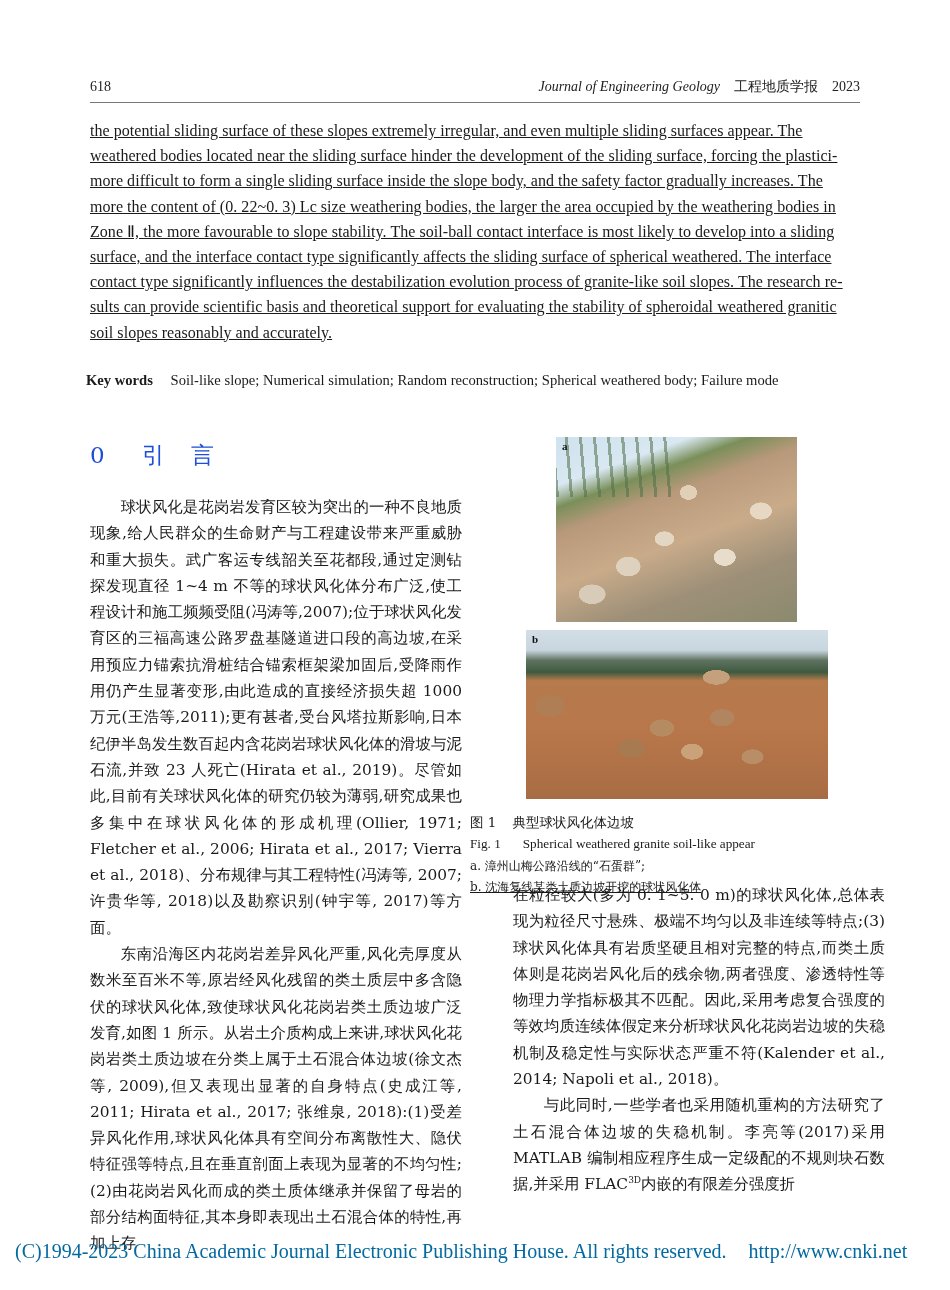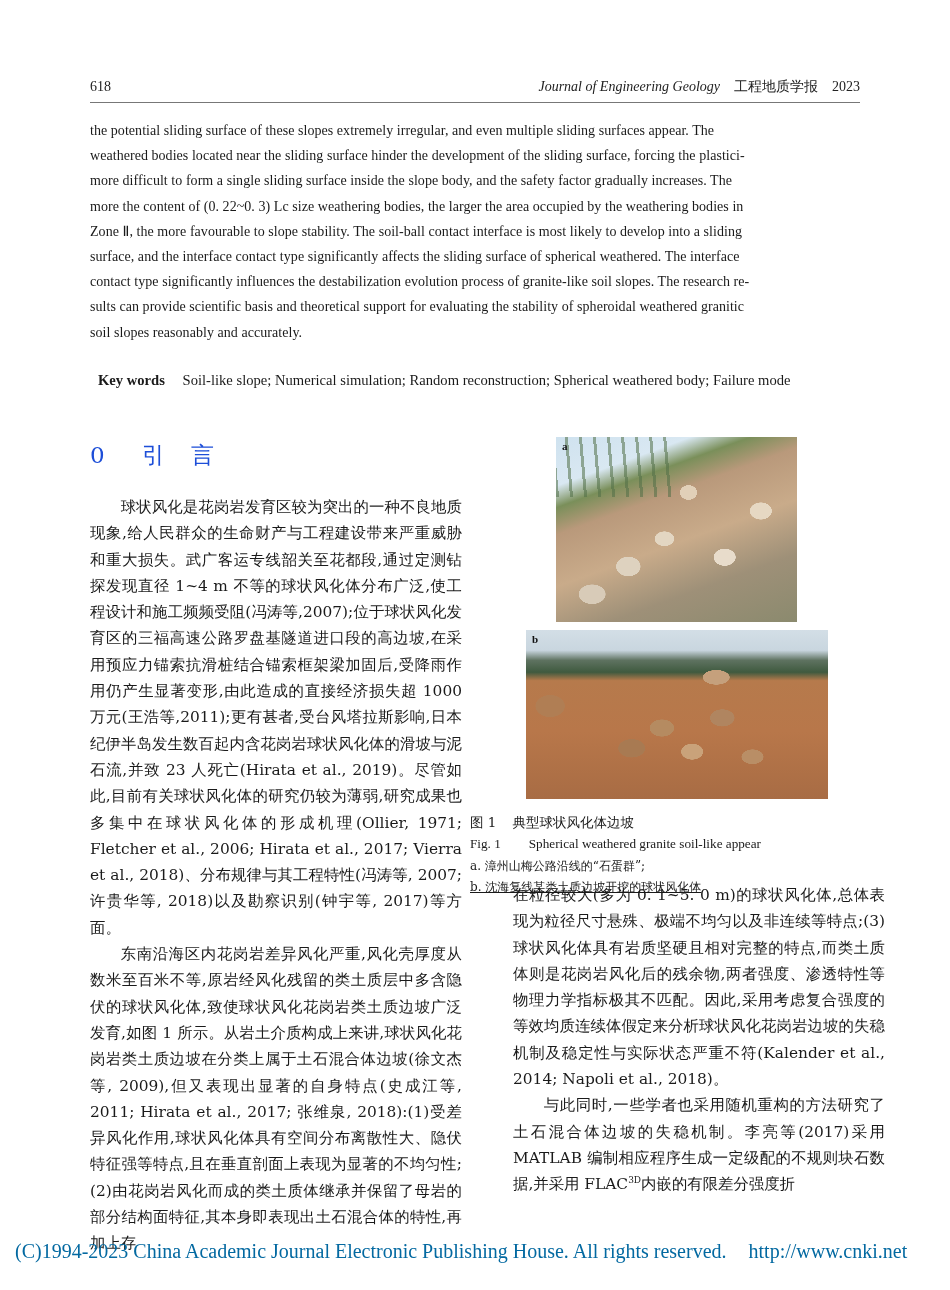--- a/index.html
+++ b/index.html
@@ -18,26 +18,26 @@
     .running-header .journal { display: flex; gap: 14px; align-items: baseline; }
     .running-header .journal-en { font-style: italic; }
     .header-rule {
       position: absolute; left: 90px; top: 102px; width: 770px; height: 0;
       border-top: 1px solid #777;
     }
 
     
     .abstract {
       position: absolute; left: 90px; top: 118px; width: 770px;
-      font-family: "Liberation Serif", serif; font-size: 14px; line-height: 25.2px;
-      text-align: justify; letter-spacing: 0.05px; color: #1a1a1a;
+      font-family: "Liberation Serif", serif; font-size: 16px; line-height: 25.2px;
+      text-align: justify; letter-spacing: 0.05px; color: #1a1a1a; text-decoration: underline;
     }
     .abstract p { margin: 0; }
     .keywords {
-      position: absolute; left: 98px; top: 369px; width: 780px;
+      position: absolute; left: 86px; top: 369px; width: 780px;
       font-family: "Liberation Serif", serif; font-size: 14.6px; line-height: 22px; color: #1a1a1a;
       white-space: nowrap;
     }
     .keywords .kw-label { font-weight: bold; margin-right: 14px; }
 
     
     .section-heading {
       position: absolute; left: 90px; top: 440px;
       font-family: "DejaVu Serif", serif; font-size: 23px; letter-spacing: 2px; color: #1d4ed8;
     }
@@ -89,21 +89,21 @@
     .photo-label {
       position: absolute; left: 6px; top: 3px; font-family: "Liberation Serif", serif;
       font-weight: bold; font-size: 11px; color: #111;
     }
     .caption {
       position: absolute; left: 0; width: 420px; color: #1a1a1a;
     }
     .cap-zh { top: 384px; font-family: "DejaVu Serif", serif; font-size: 13.5px; }
     .cap-zh .fig-no { margin-right: 16px; }
     .cap-en { top: 406px; font-family: "Liberation Serif", serif; font-size: 13.2px; }
-    .cap-en .fig-no { margin-right: 28px; }
+    .cap-en .fig-no { margin-right: 22px; }
     .cap-a { top: 428px; font-family: "DejaVu Serif", serif; font-size: 12px; }
     .cap-b { top: 449px; font-family: "DejaVu Serif", serif; font-size: 12px; text-decoration: underline; }
 
     
     .footer {
       position: absolute; left: 15px; top: 1240px; width: 920px;
       font-family: "Liberation Serif", serif; font-size: 20px; color: #0369a1; white-space: nowrap;
     }
     .footer .url { margin-left: 22px; }
   </style>

